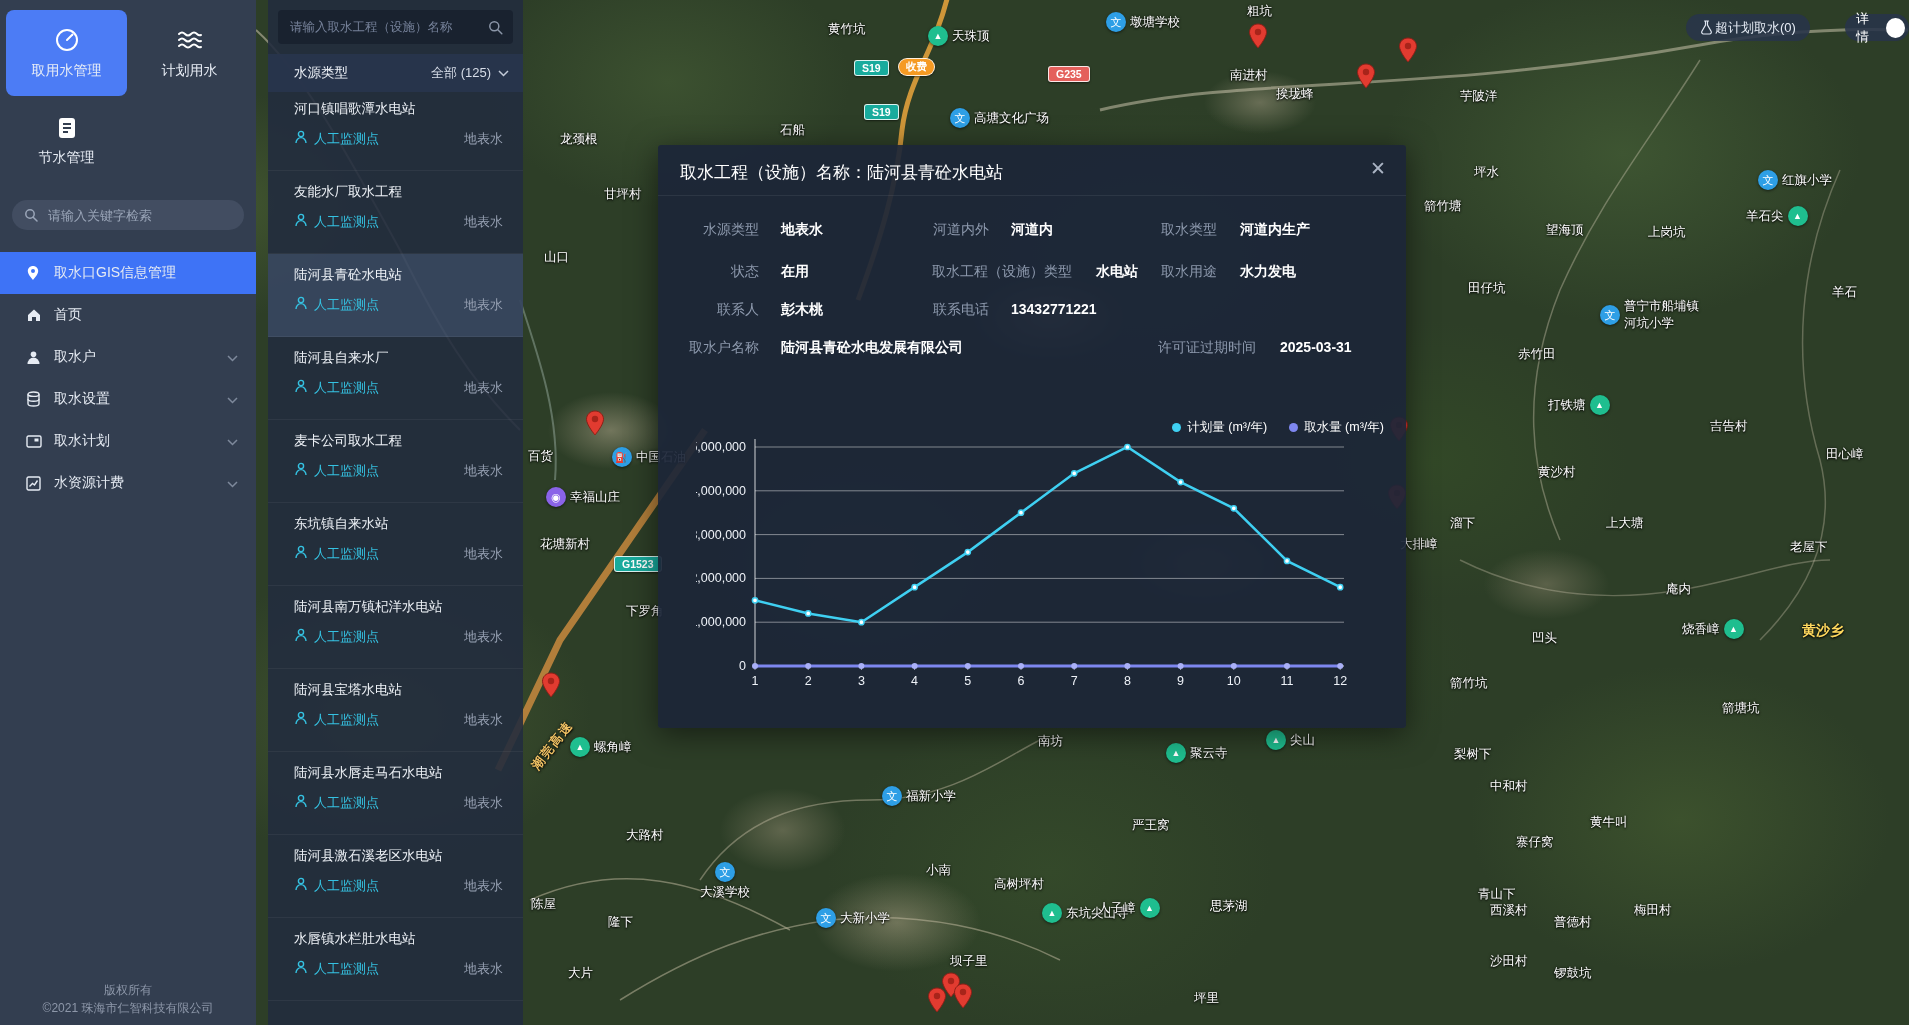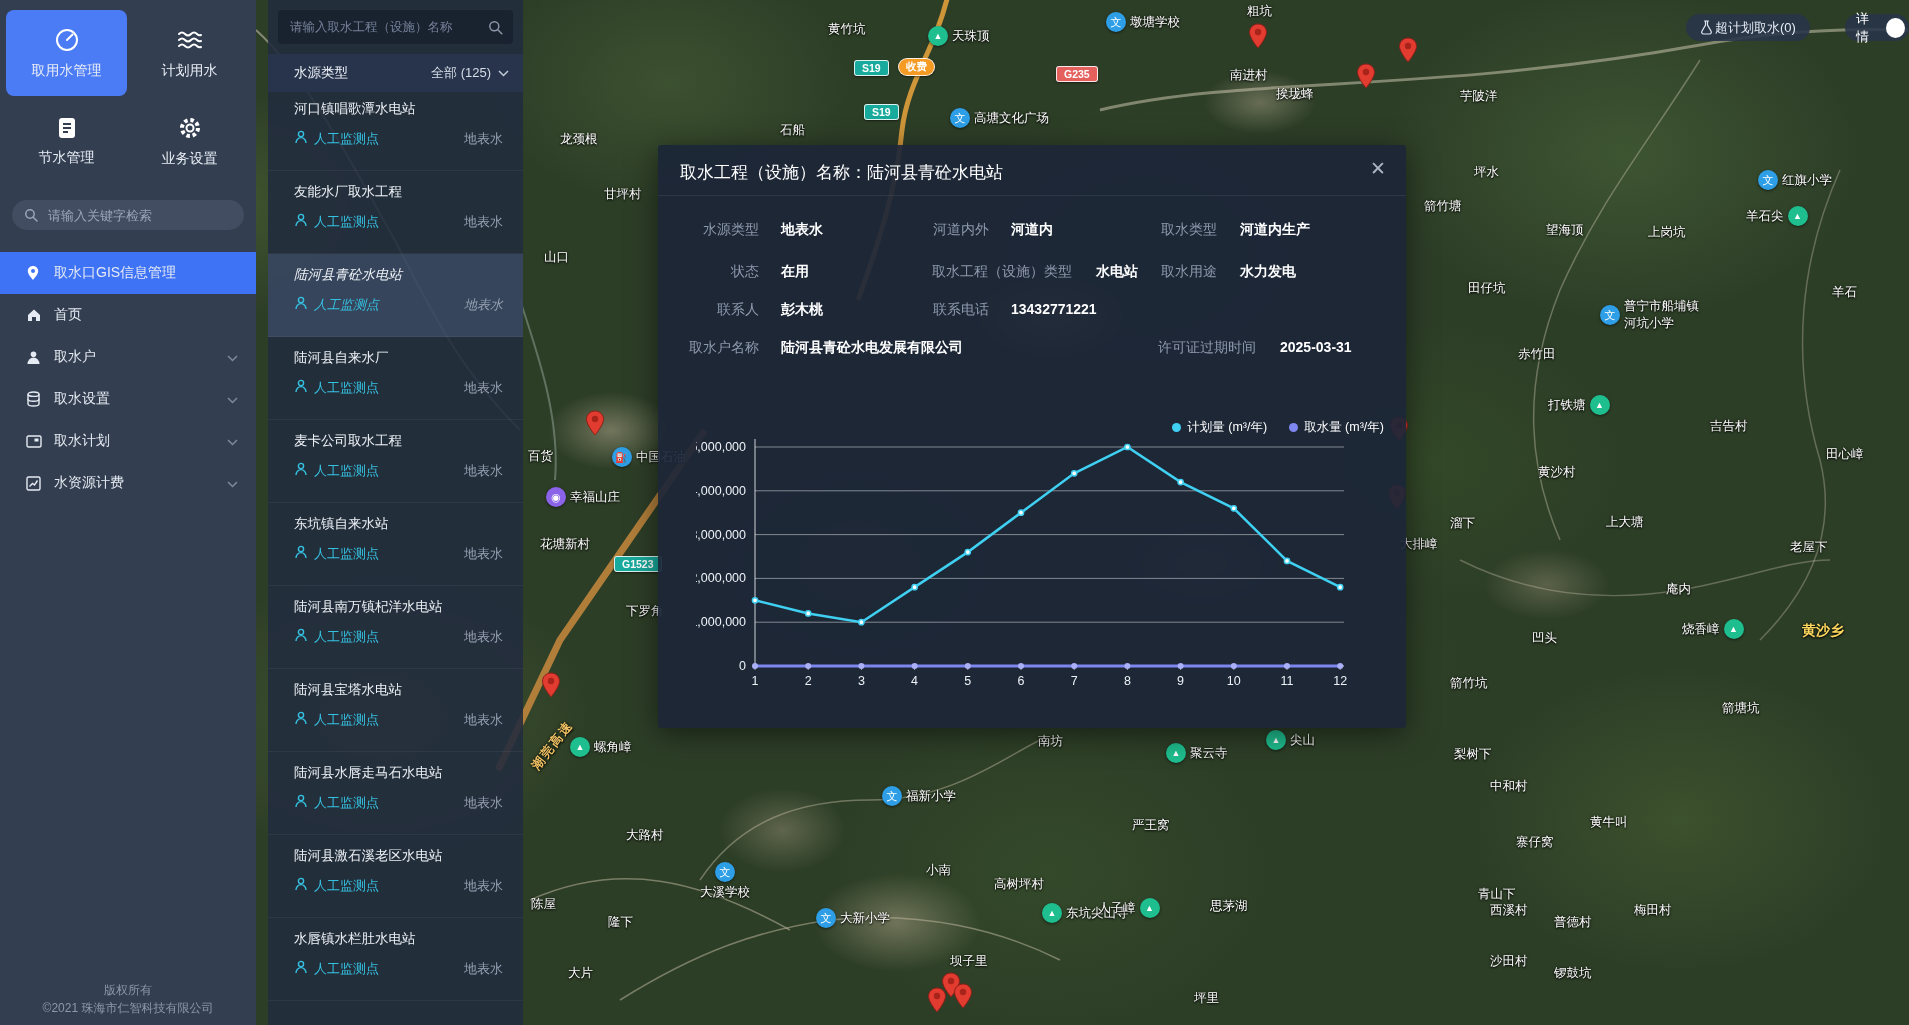--- a/index.html
+++ b/index.html
@@ -72,21 +72,21 @@
   .panel{position:absolute;left:268px;top:0;width:255px;height:1025px;background:rgba(34,44,62,.9);z-index:20;}
   .panel-search{margin:10px;height:34px;background:rgba(24,32,46,.85);border-radius:4px;
     display:flex;align-items:center;padding:0 10px;}
   .panel-search input{flex:1;background:transparent;border:none;outline:none;color:#cfd7e4;font-size:12.5px;font-family:inherit;}
   .panel-search input::placeholder{color:#76829a;}
   .filter-bar{height:38px;background:rgba(40,53,76,.95);display:flex;align-items:center;padding:0 14px 0 26px;
     color:#eef2f8;font-size:13.5px;}
   .filter-right{margin-left:auto;display:flex;align-items:center;gap:7px;color:#d7dde8;font-size:13px;cursor:pointer;}
   .list-items{position:absolute;top:88px;left:0;right:0;bottom:0;overflow:hidden;}
   .list-item{height:83px;padding:12px 20px 0 26px;border-bottom:1px solid rgba(255,255,255,.05);cursor:pointer;position:relative;}
-  .list-item.selected{background:rgba(125,155,205,.22);font-style:italic;}
+  .list-item.selected{background:rgba(125,155,205,.22);}
   .li-name{color:#eef2f7;font-size:13.5px;}
   .li-row2{display:flex;align-items:flex-start;margin-top:12px;}
   .li-monitor{color:#35c2e2;font-size:13px;margin-left:6px;}
   .li-source{margin-left:auto;color:#97a1b3;font-size:13px;}
 
   
   .pill-overplan{position:absolute;left:1686px;top:14px;height:27px;background:rgba(40,52,74,.88);
     border-radius:14px;display:flex;align-items:center;gap:2px;padding:0 14px;color:#e6ecf5;font-size:13px;
     z-index:25;cursor:pointer;}
   .toggle-detail{position:absolute;left:1845px;top:14px;height:27px;background:rgba(40,52,74,.88);
@@ -152,21 +152,21 @@
         <div class="map-label" style="left: 1546px; top: 223px;">望海顶</div>
         <div class="map-label" style="left: 1648px; top: 225px;">上岗坑</div>
         <div class="map-label" style="left: 1468px; top: 281px;">田仔坑</div>
         <div class="map-label" style="left: 1832px; top: 285px;">羊石</div>
         <div class="map-label" style="left: 1518px; top: 347px;">赤竹田</div>
         <div class="map-label" style="left: 1710px; top: 419px;">吉告村</div>
         <div class="map-label" style="left: 1826px; top: 447px;">田心嶂</div>
         <div class="map-label" style="left: 1538px; top: 465px;">黄沙村</div>
         <div class="map-label" style="left: 1450px; top: 516px;">溜下</div>
         <div class="map-label" style="left: 1400px; top: 537px; text-align: right;">大排嶂</div>
-        <div class="map-label" style="left: 1606px; top: 516px; font-family: Liberation Mono, monospace;">上大塘</div>
+        <div class="map-label" style="left: 1606px; top: 516px;">上大塘</div>
         <div class="map-label" style="left: 1790px; top: 540px;">老屋下</div>
         <div class="map-label" style="left: 1532px; top: 595px; margin-top: 36px;">凹头</div>
         <div class="map-label" style="left: 1666px; top: 582px;">庵内</div>
         <div class="map-label" style="left: 1450px; top: 676px;">箭竹坑</div>
         <div class="map-label" style="left: 1722px; top: 701px;">箭塘坑</div>
         <div class="map-label" style="left: 1454px; top: 747px;">梨树下</div>
         <div class="map-label" style="left: 1038px; top: 734px;">南坊</div>
         <div class="map-label" style="left: 1490px; top: 779px;">中和村</div>
         <div class="map-label" style="left: 1590px; top: 815px;">黄牛叫</div>
         <div class="map-label" style="left: 1516px; top: 835px;">寨仔窝</div>
@@ -209,21 +209,21 @@
         <div class="poi" style="left: 570px; top: 737px;"><span class="poi-ic green" style="font-size: 9px;">▲</span><span>螺角嶂</span></div>
         <div class="poi" style="left: 1166px; top: 743px;"><span class="poi-ic green" style="font-size: 9px;">▲</span><span>聚云寺</span></div>
         <div class="poi" style="left: 1266px; top: 730px;"><span class="poi-ic green" style="font-size: 9px;">▲</span><span>尖山</span></div>
         <div class="poi" style="left: 1042px; top: 903px;"><span class="poi-ic green" style="font-size: 9px;">▲</span><span>东坑尖山寺</span></div>
         <div class="poi" style="left: 1746px; top: 206px;"><span>羊石尖</span><span class="poi-ic green" style="font-size: 9px;">▲</span></div>
         <div class="poi" style="left: 1548px; top: 395px;"><span>打铁塘</span><span class="poi-ic green" style="font-size: 9px;">▲</span></div>
         <div class="poi" style="left: 1682px; top: 619px;"><span>烧香嶂</span><span class="poi-ic green" style="font-size: 9px;">▲</span></div>
         <div class="poi" style="left: 1098px; top: 898px;"><span>人子嶂</span><span class="poi-ic green" style="font-size: 9px;">▲</span></div>
         <div class="badge teal" style="left: 854px; top: 60px;">S19</div>
         <div class="badge orange" style="left: 898px; top: 58px;">收费</div>
-        <div class="badge red" style="left: 1048px; top: 66px; margin-left: 8px;">G235</div>
+        <div class="badge red" style="left: 1048px; top: 66px;">G235</div>
         <div class="badge teal" style="left: 864px; top: 104px;">S19</div>
         <div class="badge teal" style="left: 614px; top: 556px;">G1523</div>
         <div class="pin" style="left: 1248px; top: 23px;"><svg width="20" height="26" viewBox="0 0 20 26">
             <path d="M10 1 C5 1 1.5 4.8 1.5 9.3 C1.5 15 10 25 10 25 C10 25 18.5 15 18.5 9.3 C18.5 4.8 15 1 10 1 Z" fill="#e23b30" stroke="#8e1f17" stroke-width="1"></path>
             <circle cx="10" cy="9" r="3.2" fill="#a8241a"></circle>
           </svg></div>
         <div class="pin" style="left: 1398px; top: 37px;"><svg width="20" height="26" viewBox="0 0 20 26">
             <path d="M10 1 C5 1 1.5 4.8 1.5 9.3 C1.5 15 10 25 10 25 C10 25 18.5 15 18.5 9.3 C18.5 4.8 15 1 10 1 Z" fill="#e23b30" stroke="#8e1f17" stroke-width="1"></path>
             <circle cx="10" cy="9" r="3.2" fill="#a8241a"></circle>
           </svg></div>
@@ -291,27 +291,20 @@
         <span class="t-label">计划用水</span>
       </div>
       <div class="tile">
         <svg width="24" height="24" viewBox="0 0 24 24">
           <rect x="4" y="2" width="16" height="20" rx="3" fill="#fff"></rect>
           <line x1="8" y1="8" x2="16" y2="8" stroke="#333e50" stroke-width="2"></line>
           <line x1="8" y1="12" x2="16" y2="12" stroke="#333e50" stroke-width="2"></line>
           <line x1="8" y1="16" x2="13" y2="16" stroke="#333e50" stroke-width="2"></line>
         </svg>
         <span class="t-label">节水管理</span>
-      </div>
-      <div class="tile">
-        <svg width="26" height="26" viewBox="0 0 26 26">
-          <circle cx="13" cy="13" r="8" stroke="#fff" stroke-width="4" fill="none" stroke-dasharray="3.5 2.8"></circle>
-          <circle cx="13" cy="13" r="3.5" stroke="#fff" stroke-width="2" fill="none"></circle>
-        </svg>
-        <span class="t-label">业务设置</span>
       </div>
     </div>
 
     <div class="side-search">
       <svg width="14" height="14" viewBox="0 0 14 14">
         <circle cx="6" cy="6" r="4.2" stroke="#9aa5b8" stroke-width="1.5" fill="none"></circle>
         <line x1="9.2" y1="9.2" x2="13" y2="13" stroke="#9aa5b8" stroke-width="1.5" stroke-linecap="round"></line>
       </svg>
       <input type="text" placeholder="请输入关键字检索" style="">
     </div>

